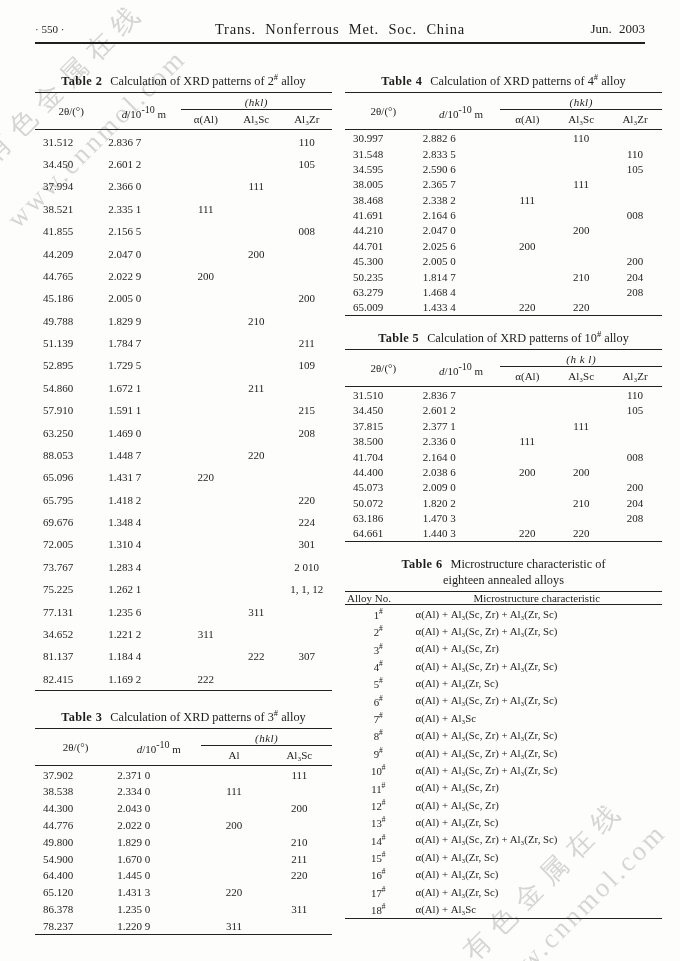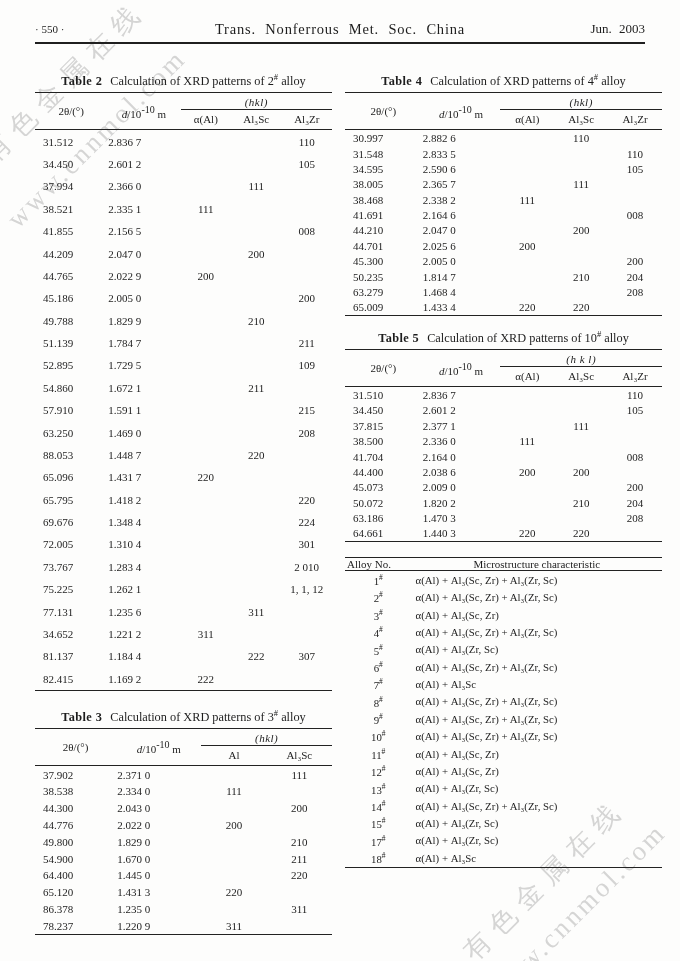--- a/index.html
+++ b/index.html
@@ -587,20 +587,24 @@
               <td class="c-num">1.440 3</td>
               <td class="c-ctr">220</td>
               <td class="c-ctr">220</td>
               <td class="c-ctr"></td>
             </tr>
           </tbody>
       </table>
     </section>
 
     <section class="sec sec-t6">
+      <div class="tbl-title">
+        <b>Table 6</b><span>Microstructure characteristic of</span><br>
+        <span>eighteen annealed alloys</span>
+      </div>
       <table class="t6">
         <colgroup>
             <col style="width:21%">
             <col style="width:79%">
           </colgroup>
         <thead>
           <tr>
             <th>Alloy No.</th>
             <th>Microstructure characteristic</th>
           </tr>
@@ -660,20 +664,24 @@
             </tr>
             <tr>
               <td class="c-ctr">14<sup>#</sup></td>
               <td class="c-desc">α(Al) + Al₃(Sc, Zr) + Al₃(Zr, Sc)</td>
             </tr>
             <tr>
               <td class="c-ctr">15<sup>#</sup></td>
               <td class="c-desc">α(Al) + Al₃(Zr, Sc)</td>
             </tr>
             <tr>
+              <td class="c-ctr">16<sup>#</sup></td>
+              <td class="c-desc">α(Al) + Al₃(Zr, Sc)</td>
+            </tr>
+            <tr>
               <td class="c-ctr">17<sup>#</sup></td>
               <td class="c-desc">α(Al) + Al₃(Zr, Sc)</td>
             </tr>
             <tr>
               <td class="c-ctr">18<sup>#</sup></td>
               <td class="c-desc">α(Al) + Al₃Sc</td>
             </tr>
           </tbody>
       </table>
     </section>

